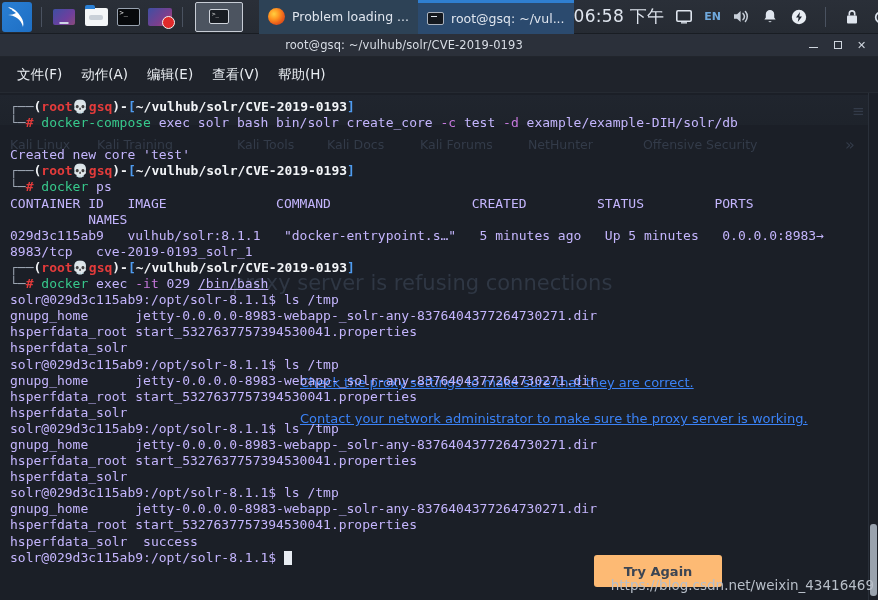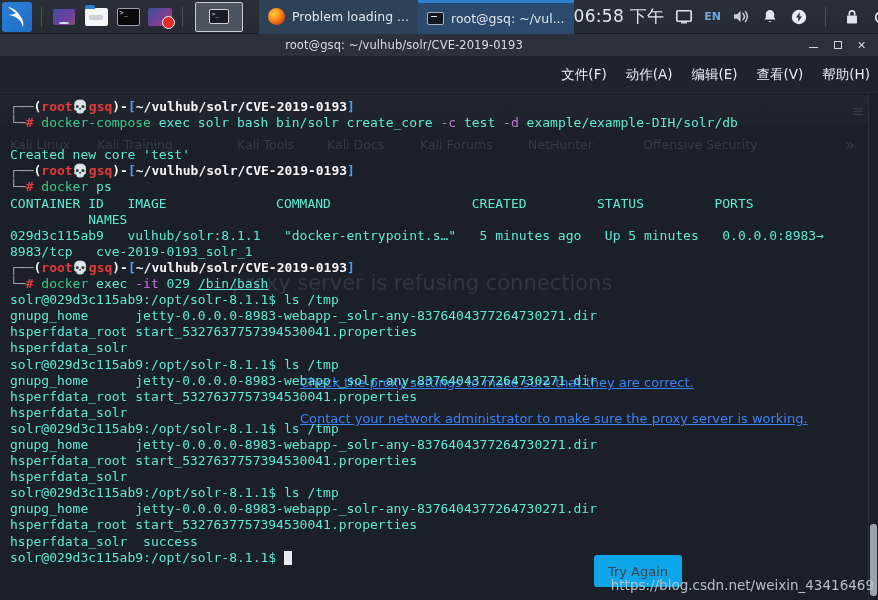--- a/index.html
+++ b/index.html
@@ -111,52 +111,52 @@
   #titlebar .title {
     flex:1; text-align:center; font-size:11.5px; color:#d8dde5; letter-spacing:.1px;
   }
   .wbtns { display:flex; align-items:center; gap:13px; padding-right:11px; color:#cfd5de; }
   .wbtn { width:11px; height:11px; display:flex; align-items:center; justify-content:center;
           font-size:11px; line-height:1; }
   .wbtn .mn { width:9px; height:1.5px; background:#cfd5de; margin-top:5px; }
   .wbtn .mx { width:8px; height:8px; border:1.5px solid #cfd5de; }
 
   #menubar { height:36px; display:flex; align-items:center; padding-left:9px; gap:3px;
-             background:#1f232b; border-bottom:1px solid #252a32;justify-content:flex-end; }
+             background:#1f232b; border-bottom:1px solid #252a32; }
   .menu-item { padding:4px 8px; font-size:13.5px; color:#e9edf2; border-radius:2px; }
 
   
   #termwrap { position:relative; height:507px; overflow:hidden; background:#1b1f27; }
   
   #ghost { position:absolute; inset:0; pointer-events:none; z-index:0; }
   .g { position:absolute; color:#38404f; font-family:"DejaVu Sans", sans-serif; white-space:nowrap; }
   .g.bk { font-size:12.5px; color:#333b49; }
   .g.hd { font-size:21px; color:#2f3744; }
   .g.bd { font-size:13px; color:#3b82f6;text-decoration:underline; }
   .g.ffbar { position:absolute; left:0; top:2px; width:878px; height:30px;
              background:linear-gradient(to bottom,#20252e,#1e232b); }
   .g.tryagain {
-    left:594px; top:462px; width:88px; height:32px; background:#0ea5e9; border-radius:3px;
-    color:#3c4553; font-size:13px; display:flex; align-items:center; justify-content:center;
+    left:594px; top:462px; width:128px; height:32px; background:#fdba74; border-radius:3px;
+    color:#3c4553; font-size:13px; display:flex; align-items:center; justify-content:center;font-weight:bold;
   }
 
   #term {
     position:relative; z-index:1;
     font-family:"DejaVu Sans Mono", monospace;
     font-size:13px; line-height:16.1px;
     padding:6px 8px 0 10px;
     color:#d6dbe3;
     white-space:pre;
   }
   .red    { color:#e33b3b; font-weight:bold; }
   .white-b{ color:#f2f4f7; font-weight:bold; }
   .green  { color:#37c98c; }
   .magenta{ color:#c678dd; }
   .uline  { text-decoration:underline; }
-  .plain  { color:#5eead4;text-align:center; }
+  .plain  { color:#c4b5fd;text-align:center; }
   .bracket{ color:#4f9cf0; font-weight:bold; }
   .corner { color:#9aa3b0; }
   .skull  { color:#f2f4f7; font-weight:bold; }
 
   .cursor {
     display:inline-block; width:8px; height:14px; background:#e8ecf2;
     vertical-align:-3px;
   }
 
   

